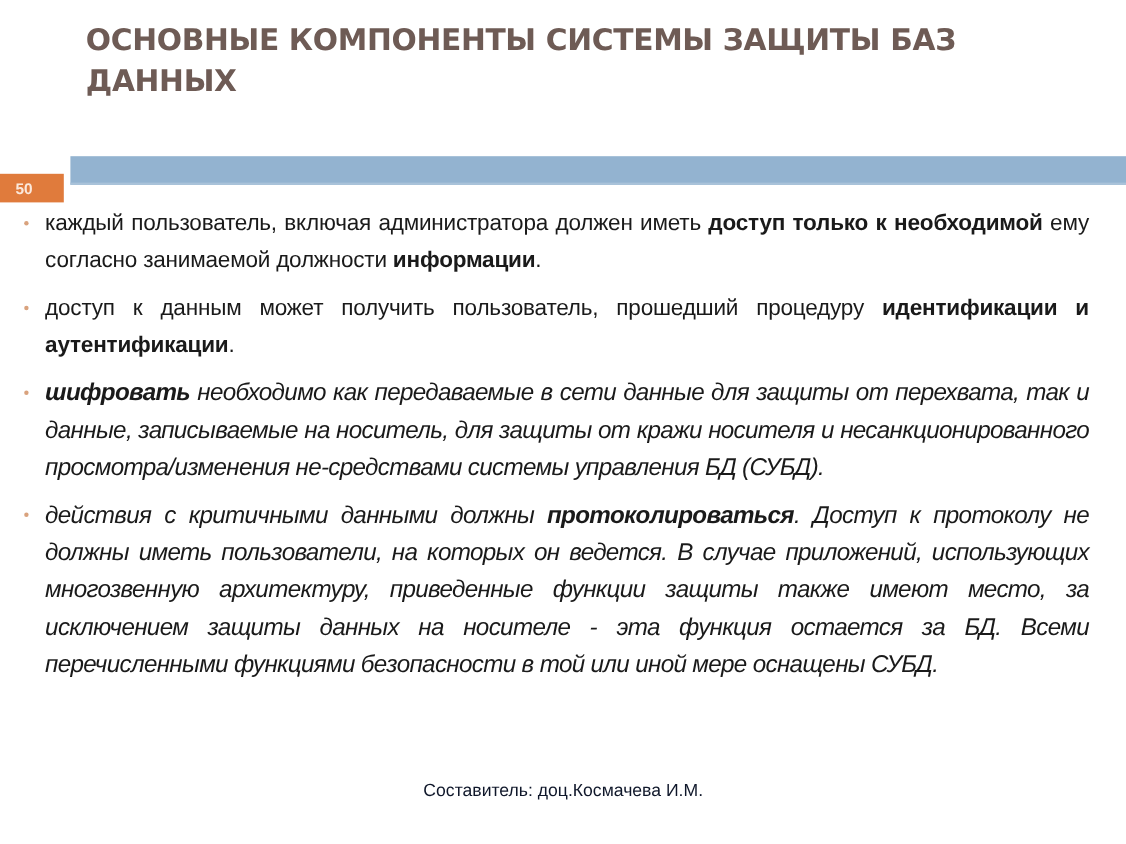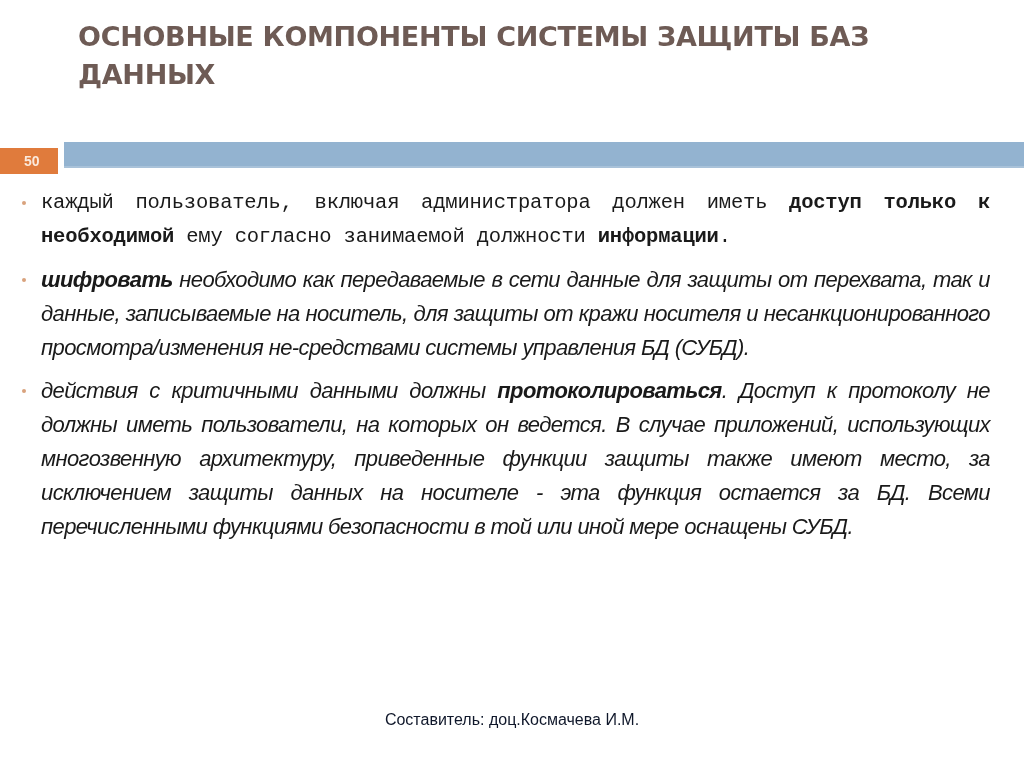--- a/index.html
+++ b/index.html
@@ -23,30 +23,30 @@
       font-family: "DejaVu Sans", "Liberation Sans", sans-serif;
       font-weight: bold;
       font-size: 27px;
       line-height: 38px;
       color: #6e5b55;
       letter-spacing: -0.3px;
     }
     .number-box {
       position: absolute;
       left: 0;
-      top: 148px;
+      top: 158px;
       width: 58px;
       height: 26px;
       background: #e07b3c;
       color: #fbe9dc;
       font-size: 14px;
       font-weight: bold;
       line-height: 26px;
       text-align: left;
-      padding-left: 24px;
+      padding-left: 14px;
       box-sizing: border-box;
     }
     .header-bar {
       position: absolute;
       left: 64px;
       top: 142px;
       right: 0;
       height: 26px;
       background: #93b3d0;
       border-bottom: 2px solid #a9c2d9;
@@ -58,21 +58,21 @@
       top: 186px;
       width: 968px;
       margin: 0;
       padding: 0;
       list-style: none;
     }
     .bullet-item {
       position: relative;
       padding-left: 19px;
       margin-bottom: 9px;
-      font-family: Liberation Mono, monospace;
+      font-family: Liberation Sans, sans-serif;
       font-size: 20.5px;
       line-height: 34px;
       color: #1a1a1a;
       text-align: justify;
       letter-spacing: -0.2px;
     }
     .bullet-item.condensed {
       font-family: "Liberation Sans", "DejaVu Sans", sans-serif;
       font-size: 22px;
       letter-spacing: -0.6px;
@@ -108,20 +108,24 @@
 <div class="number-box">
   <span>50</span>
 </div>
 <div class="header-bar"></div>
 
 <ul class="content">
   <li class="bullet-item">
     <span class="bullet-icon"></span>
     <span>каждый пользователь, включая администратора должен иметь </span><span class="b">доступ только к необходимой</span><span> ему согласно занимаемой должности </span><span class="b">информации</span><span>.</span>
   </li>
+  <li class="bullet-item">
+    <span class="bullet-icon"></span>
+    <span>доступ к данным может получить пользователь, прошедший процедуру </span><span class="b">идентификации и аутентификации</span><span>.</span>
+  </li>
   <li class="bullet-item condensed">
     <span class="bullet-icon"></span>
     <span class="b">шифровать</span><span> необходимо как передаваемые в сети данные для защиты от перехвата, так и данные, записываемые на носитель, для защиты от кражи носителя и несанкционированного просмотра/изменения не-средствами системы управления БД (СУБД).</span>
   </li>
   <li class="bullet-item condensed">
     <span class="bullet-icon"></span>
     <span>действия с критичными данными должны </span><span class="b">протоколироваться</span><span>. Доступ к протоколу не должны иметь пользователи, на которых он ведется. В случае приложений, использующих многозвенную архитектуру, приведенные функции защиты также имеют место, за исключением защиты данных на носителе - эта функция остается за БД. Всеми перечисленными функциями безопасности в той или иной мере оснащены СУБД.</span>
   </li>
 </ul>
 

